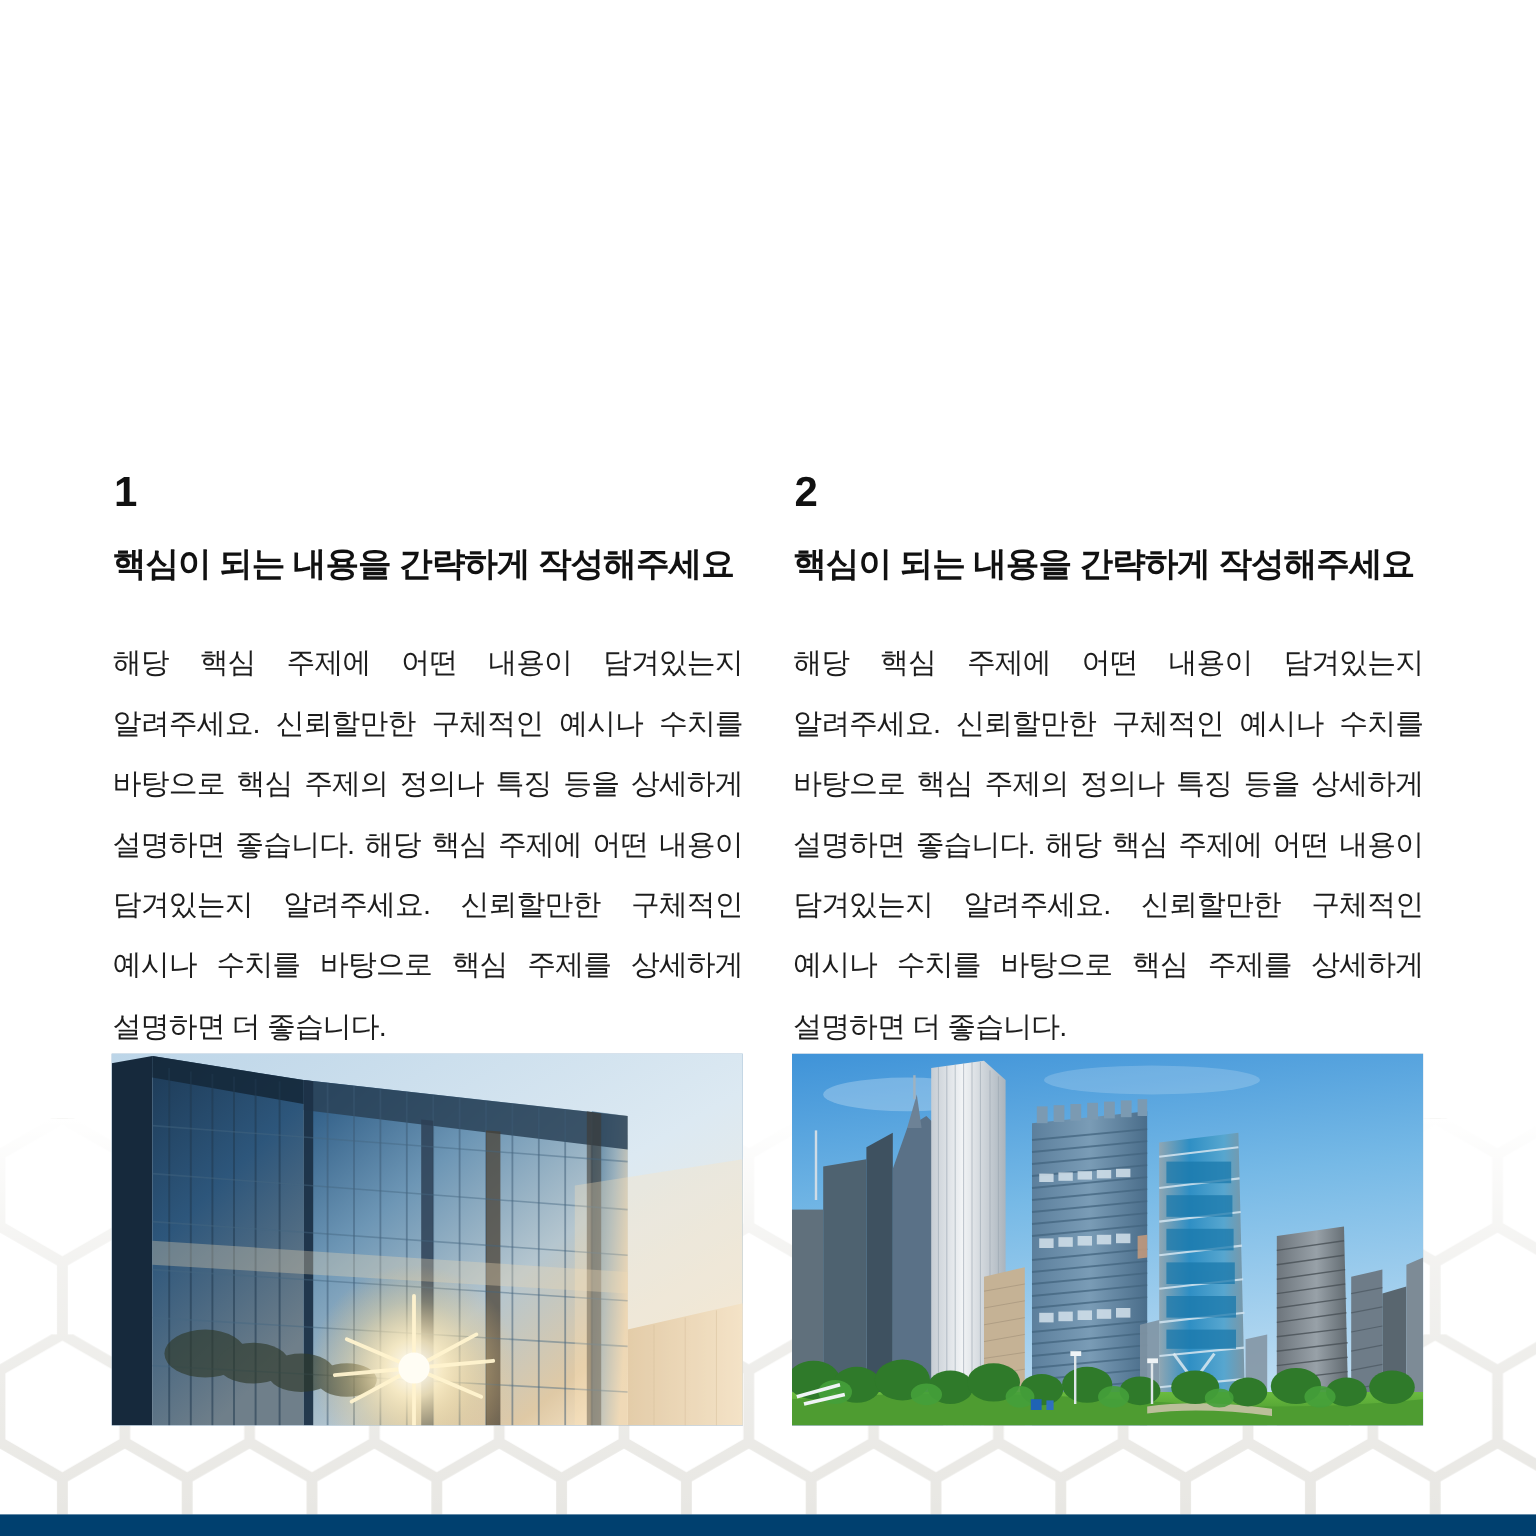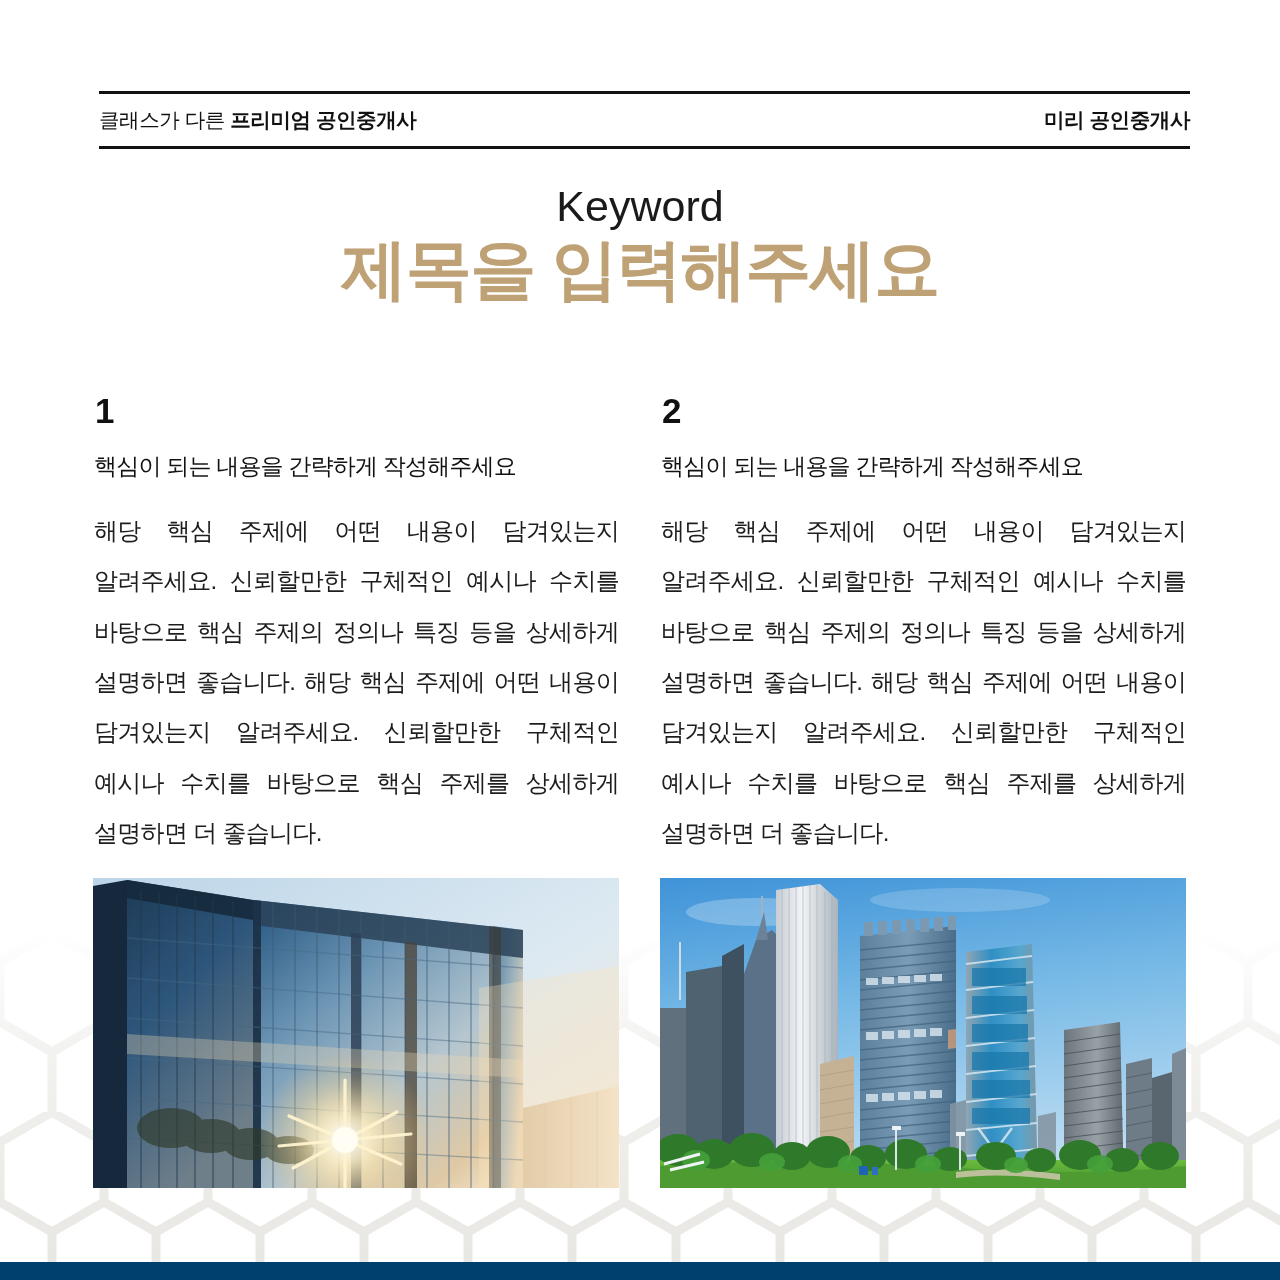--- a/index.html
+++ b/index.html
@@ -112,26 +112,26 @@
     width: 526px;
   }
   .col-number {
     font-size: 35px;
     font-weight: 700;
     color: #111111;
     line-height: 1;
     margin: 0 0 24px 2px;
   }
   .col-heading {
-    font-size: 23px;
-    font-weight: 400;
+    font-size: 28px;
+    font-weight: 700;
     color: #111111;
     letter-spacing: -0.8px;
     line-height: 1.3;
-    margin: 0 0 24px 1px;
+    margin: 0 0 40px 1px;
     white-space: nowrap;
   }
   .col-body {
     font-size: 24px;
     font-weight: 400;
     color: #1d1d1d;
     letter-spacing: -0.7px;
     line-height: 2.1;
     margin: 0 0 0 1px;
     text-align: justify;
@@ -179,31 +179,21 @@
         <stop offset="100%" stop-color="#ffffff" stop-opacity="0"></stop>
       </linearGradient>
     </defs>
     <rect x="-60" y="-40" width="1400" height="400" fill="url(#cubelattice)"></rect>
     <rect x="0" y="0" width="1280" height="330" fill="url(#fadewm)"></rect>
   </svg>
 </div>
 
 <div class="page">
 
-  <div class="header">
-    <div class="header-left">
-      <span class="hl-normal">클래스가 다른 </span><span class="hl-bold">프리미엄 공인중개사</span>
-    </div>
-    <div class="header-right">미리 공인중개사</div>
-  </div>
-
-  <div class="title-block">
-    <div class="keyword">Keyword</div>
-    <div class="main-title">제목을 입력해주세요</div>
-  </div>
+
 
   <div class="columns">
 
     <div class="column">
       <div class="col-number">1</div>
       <div class="col-heading">핵심이 되는 내용을 간략하게 작성해주세요</div>
       <div class="col-body">해당 핵심 주제에 어떤 내용이 담겨있는지 알려주세요. 신뢰할만한 구체적인 예시나 수치를 바탕으로 핵심 주제의 정의나 특징 등을 상세하게 설명하면 좋습니다. 해당 핵심 주제에 어떤 내용이 담겨있는지 알려주세요. 신뢰할만한 구체적인 예시나 수치를 바탕으로 핵심 주제를 상세하게 설명하면 더 좋습니다.</div>
     </div>
 
     <div class="column">

